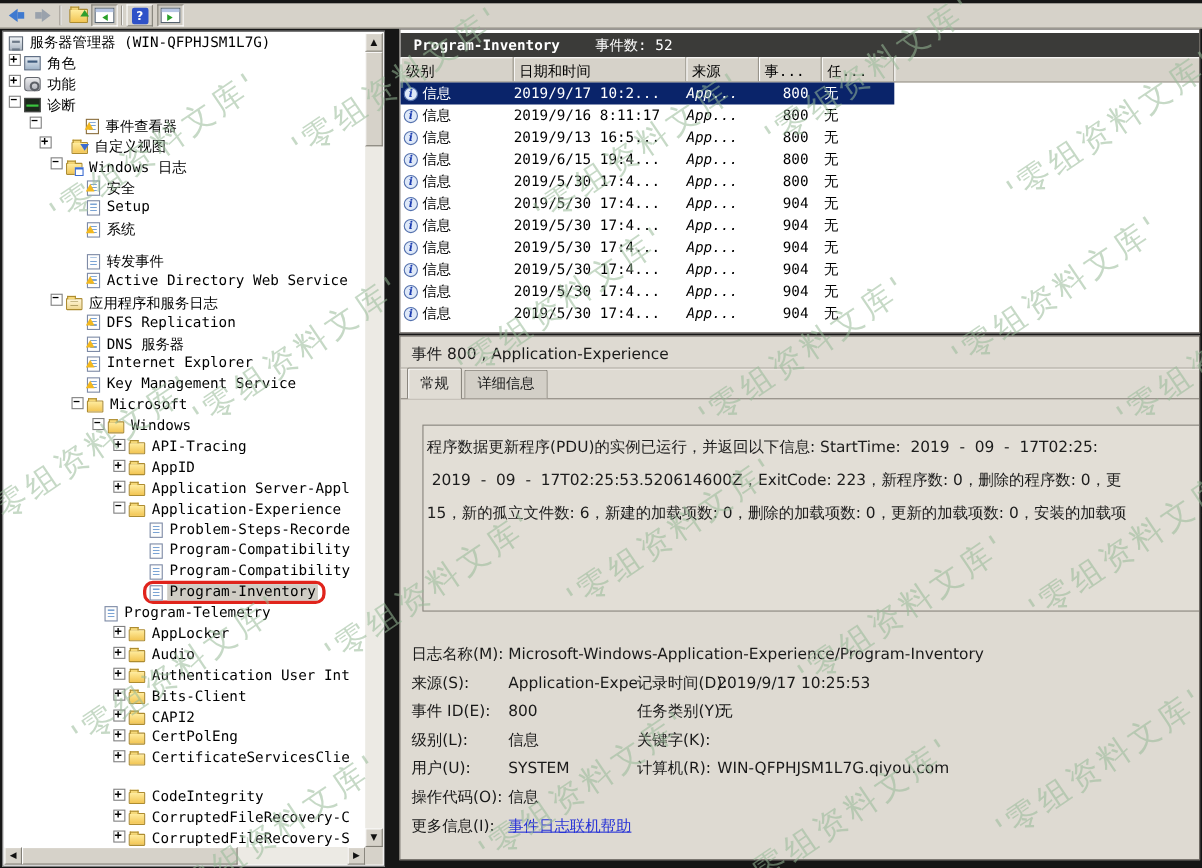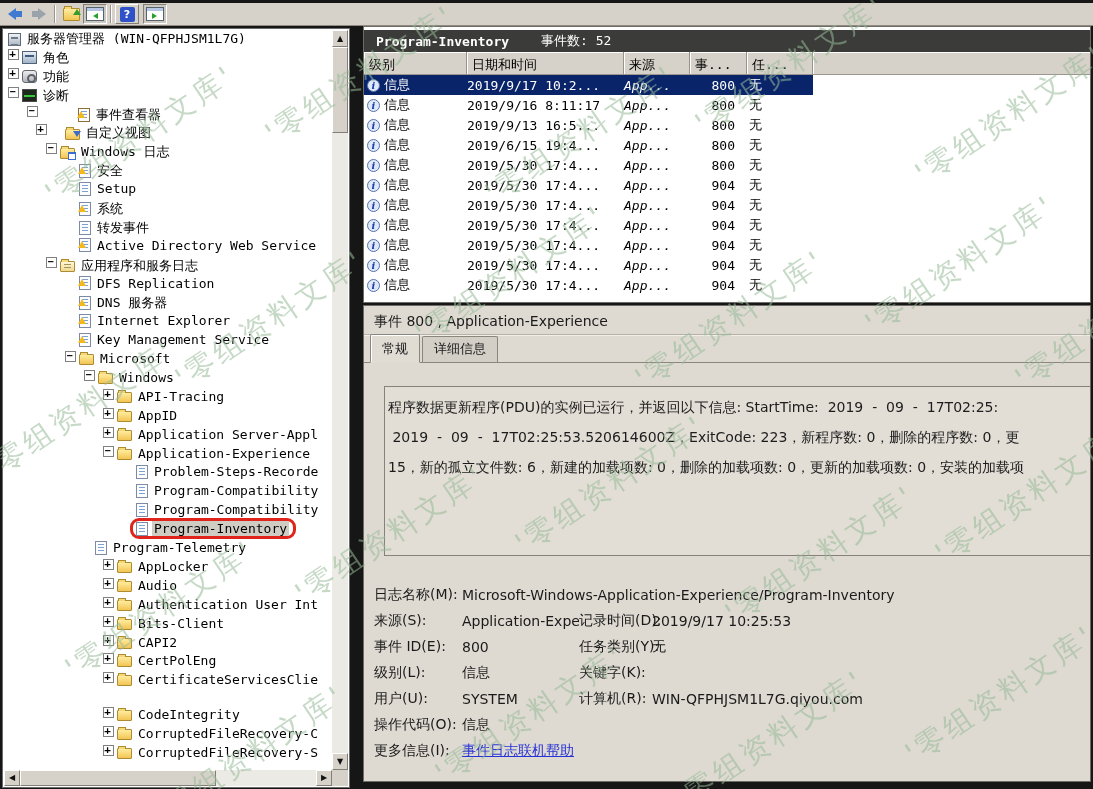--- a/index.html
+++ b/index.html
@@ -245,21 +245,21 @@
           <span class="lab">Setup</span>
         </span>
       </div>
       <div class="trow" style="padding-left: 61px;">
         <span class="exp res"></span>
         <span class="wrap">
           <span class="ticon log-alert"></span>
           <span class="lab">系统</span>
         </span>
       </div>
-      <div class="trow" style="padding-left: 61px;">
+      <div class="trow" style="padding-left: 61px; margin-top: 10px;">
         <span class="exp res"></span>
         <span class="wrap">
           <span class="ticon log"></span>
           <span class="lab">转发事件</span>
         </span>
       </div>
       <div class="trow" style="padding-left: 61px;">
         <span class="exp res"></span>
         <span class="wrap">
           <span class="ticon log-alert"></span>

